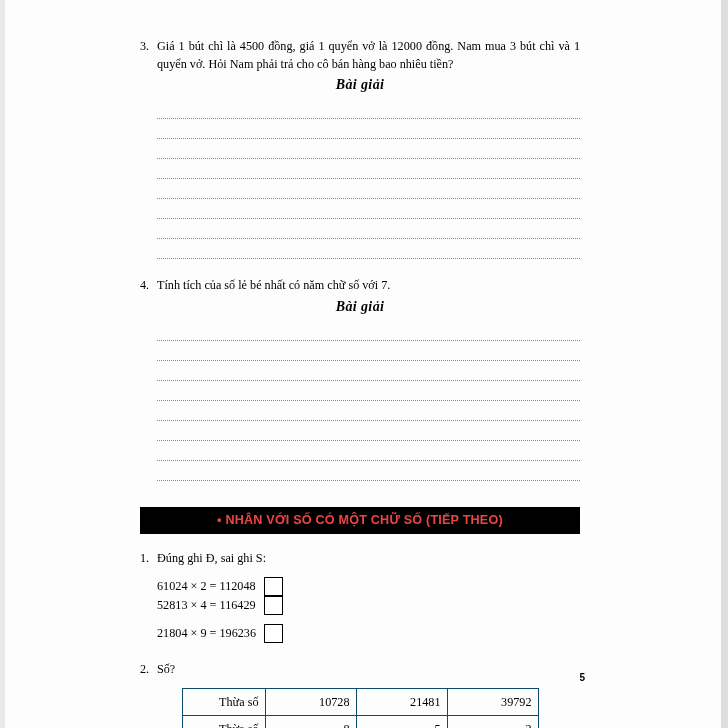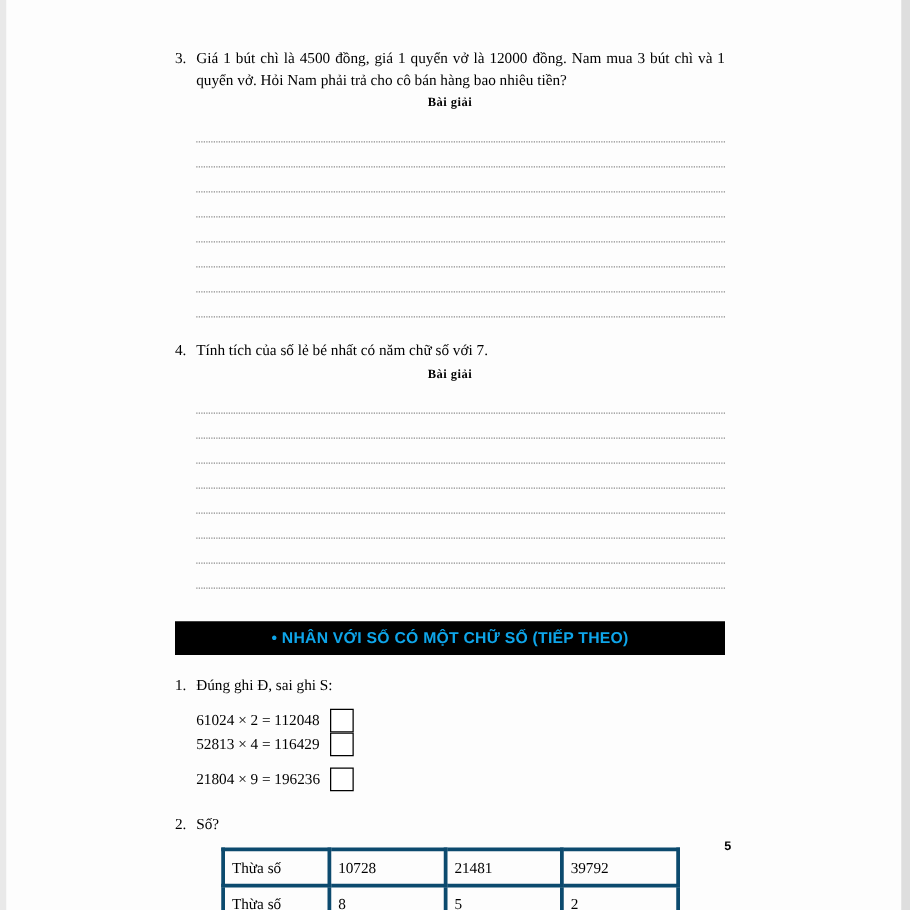--- a/index.html
+++ b/index.html
@@ -56,38 +56,39 @@
     width: 17px;
     flex: 0 0 17px;
     text-align: left;
   }
   .ex-text {
     flex: 1 1 auto;
     text-align: justify;
   }
   .baigiai {
     text-align: center;
+    font-style: italic;
     font-weight: bold;
-    font-size: 10px;
+    font-size: 14px;
     margin: 4px 0 6px 0;
     letter-spacing: 0.4px;
   }
   .dotlines {
     margin-left: 17px;
   }
   .dotline {
     border-bottom: 1px dotted #8a8a8a;
     height: 19px;
   }
 
   
   .banner {
     margin-top: 26px;
     background: #000000;
-    color: #0ea5e9;
+    color: #ef4444;
     text-align: center;
     font-family: "Liberation Sans", sans-serif;
     font-weight: bold;
     font-size: 12.6px;
     letter-spacing: 0.2px;
     padding: 5px 0 6px 0;
     height: 16px;
     line-height: 16px;
   }
 
@@ -121,23 +122,23 @@
   
   .q2 {
     margin-top: 18px;
   }
   table.factors {
     border-collapse: collapse;
     margin: 10px auto 0 auto;
     font-size: 12.2px;
   }
   table.factors td {
-    border: 3px solid #0c4a6e;
+    border: 1px solid #0c4a6e;
     height: 26px;
-    text-align: left;
+    text-align: right;
     padding: 0 6px;
     font-family: "Liberation Serif", serif;
   }
   table.factors td.label {
     width: 70px;
   }
   table.factors td.val {
     width: 78px;
     margin-left: 40px;
   }

